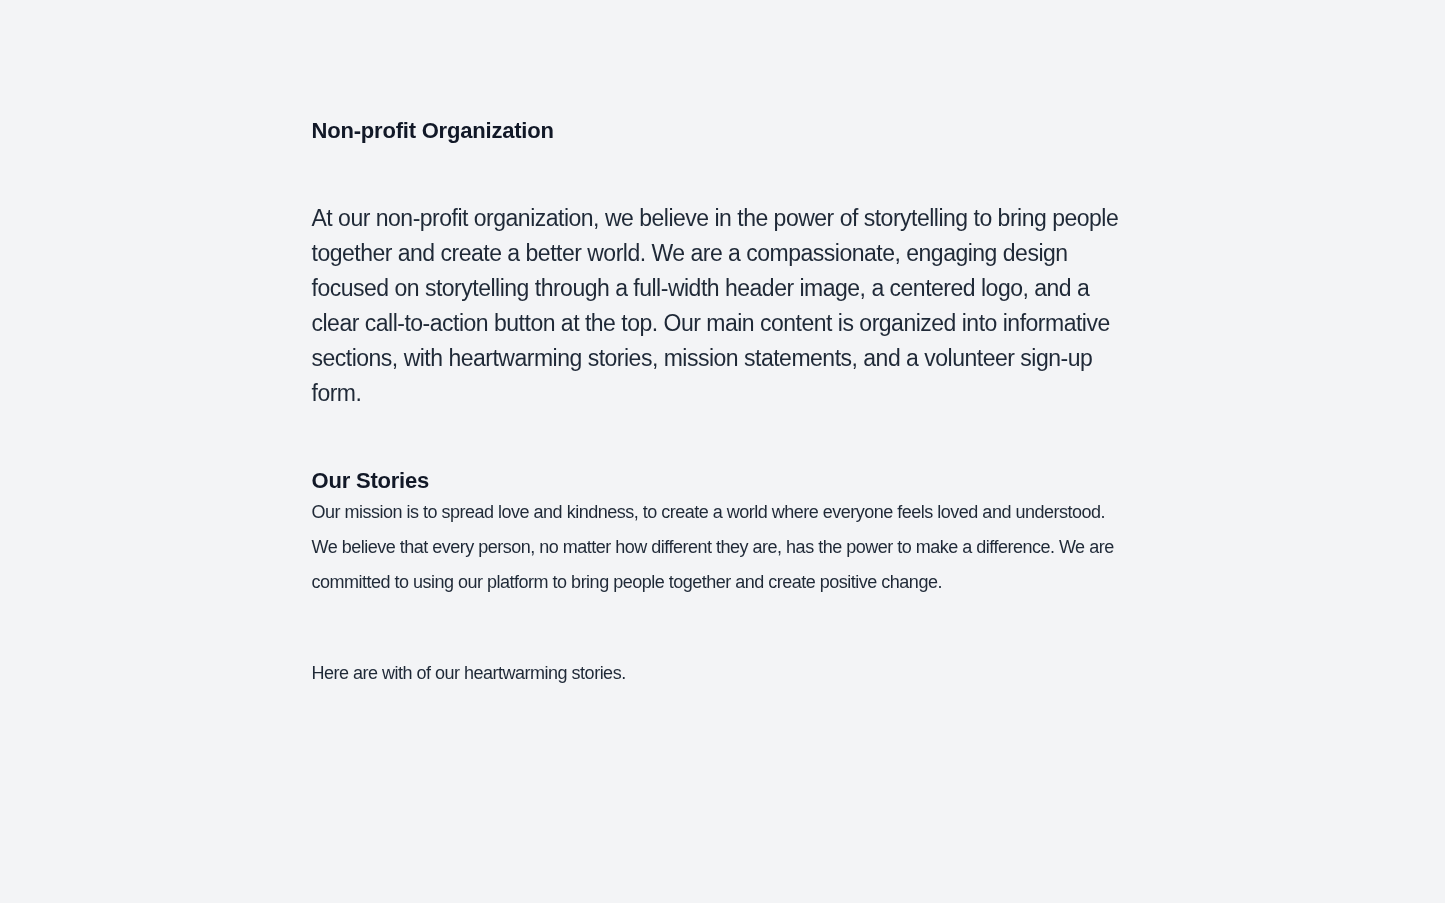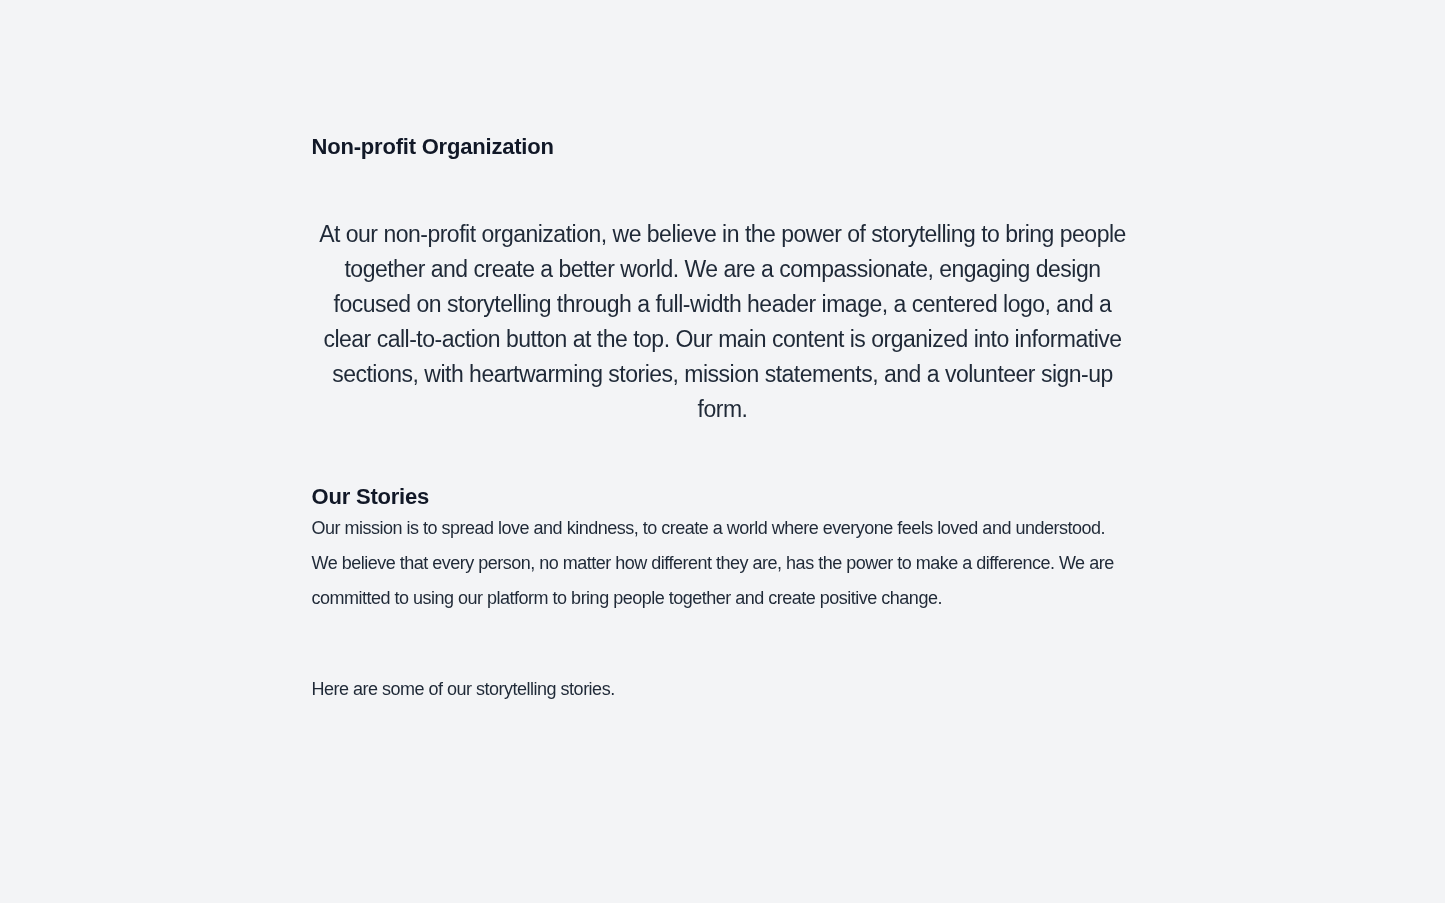--- a/index.html
+++ b/index.html
@@ -12,38 +12,37 @@
   body{
     width:1445px;
     height:903px;
     background:var(--background);
     color:var(--body-text);
     font-family:"Liberation Sans","DejaVu Sans",sans-serif;
     overflow:hidden;
   }
   .container{
     width:822px;
-    margin:16px auto;
+    margin:0 auto;
     padding-top:117px;
   }
   .page-title{
     margin:0;
     font-size:22px;
     line-height:28px;
     font-weight:700;
     letter-spacing:-0.2px;
     color:var(--heading-text);
   }
   .intro{
     margin:56px 0 0 0;
     font-size:23px;
     line-height:35px;
     letter-spacing:-0.5px;
     color:var(--body-text);
-    text-align:center;
   }
   .section{
     margin-top:56px;
   }
   .section-heading{
     margin:0;
     font-size:22px;
     line-height:28px;
     font-weight:700;
     letter-spacing:-0.2px;
@@ -65,19 +64,19 @@
   <h1 class="page-title">Non-profit Organization</h1>
 
   <p class="intro">At our non-profit organization, we believe in the power of storytelling to bring people together and create a better world. We are a compassionate, engaging design focused on storytelling through a full-width header image, a centered logo, and a clear call-to-action button at the top. Our main content is organized into informative sections, with heartwarming stories, mission statements, and a volunteer sign-up form.</p>
 
   <section class="section">
     <h2 class="section-heading">Our Stories</h2>
     <p class="section-body">Our mission is to spread love and kindness, to create a world where everyone feels loved and understood. We believe that every person, no matter how different they are, has the power to make a difference. We are committed to using our platform to bring people together and create positive change.</p>
   </section>
 
   <section class="section">
-    <p class="section-body">Here are some of our storytelling stories.</p>
+    <p class="section-body">Here are with of our heartwarming stories.</p>
   </section>
 
   <section class="section">
   </section>
 
 </main>
 
 </body></html>

